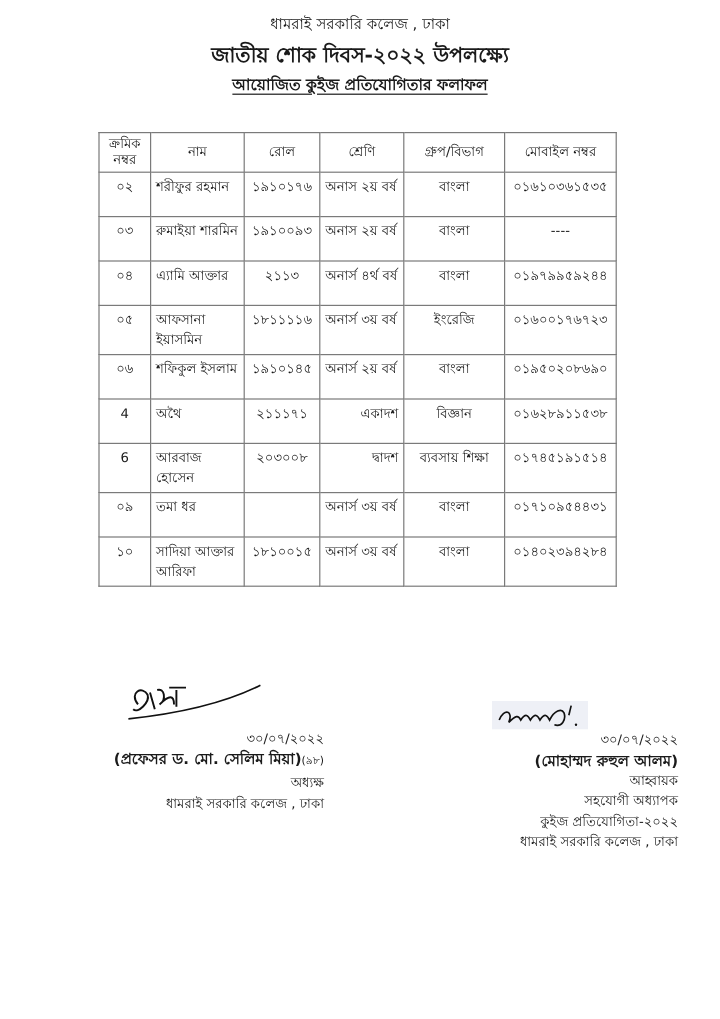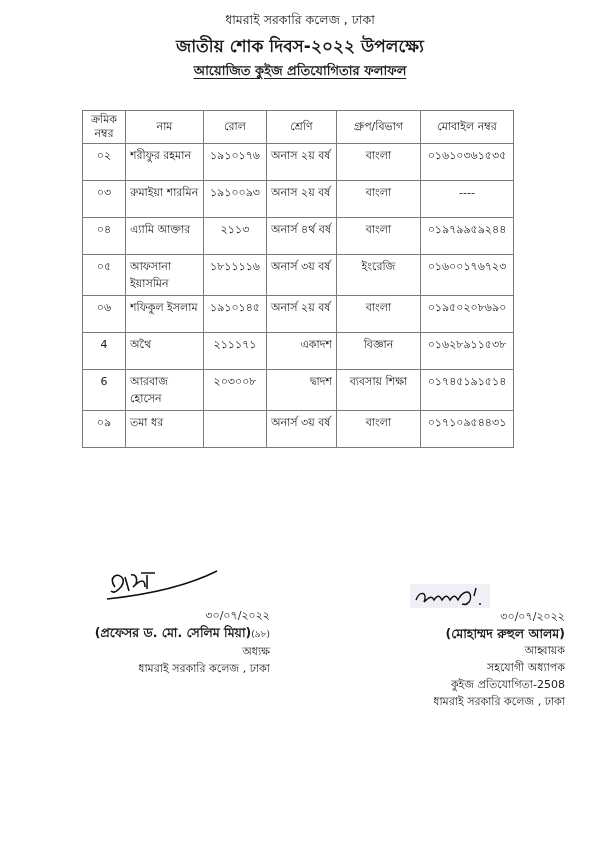--- a/index.html
+++ b/index.html
@@ -111,20 +111,28 @@
         <td class="c-mobile">০১৭৪৫১৯১৫১৪</td>
       </tr>
       <tr>
         <td class="c-serial">০৯</td>
         <td class="c-name">তমা ধর</td>
         <td class="c-roll"></td>
         <td class="c-class">অনার্স ৩য় বর্ষ</td>
         <td class="c-group">বাংলা</td>
         <td class="c-mobile">০১৭১০৯৫৪৪৩১</td>
       </tr>
+      <tr>
+        <td class="c-serial">১০</td>
+        <td class="c-name">সাদিয়া আক্তার আরিফা</td>
+        <td class="c-roll">১৮১০০১৫</td>
+        <td class="c-class">অনার্স ৩য় বর্ষ</td>
+        <td class="c-group">বাংলা</td>
+        <td class="c-mobile">০১৪০২৩৯৪২৮৪</td>
+      </tr>
     </tbody>
 </table>
 
 <div class="sig-block" id="sig-left">
   <svg class="signature" width="140" height="42" viewBox="0 0 140 42">
     <path d="M30 22 C 22 12, 34 6, 38 14 C 40 20, 30 30, 26 26 M40 12 L 44 26 M46 10 C 52 8, 54 18, 48 22 C 56 14, 60 14, 60 22 M62 10 L62 24 M56 8 L 70 8" stroke="#111" stroke-width="1.6" fill="none"></path>
     <path d="M22 34 C 60 30, 100 22, 132 6" stroke="#111" stroke-width="1.4" fill="none"></path>
   </svg>
   <div>৩০/০৭/২০২২</div>
   <div class="bold"><span>(প্রফেসর ড. মো. সেলিম মিয়া)</span><span class="small">(৯৮)</span></div>
@@ -136,15 +144,15 @@
   <svg class="signature" width="80" height="24" viewBox="0 0 80 24">
     <rect x="0" y="0" width="80" height="24" fill="#eef0f6"></rect>
     <path d="M6 16 C 10 6, 18 8, 14 18 C 20 12, 22 12, 24 16 C 28 10, 30 12, 32 16 C 36 10, 38 12, 40 16 C 44 10, 46 12, 48 16 C 52 8, 58 6, 60 10 C 62 16, 58 22, 52 20" stroke="#111" stroke-width="1.4" fill="none"></path>
     <path d="M66 4 L 64 12" stroke="#111" stroke-width="1.4"></path>
     <circle cx="70" cy="20" r="1" fill="#111"></circle>
   </svg>
   <div>৩০/০৭/২০২২</div>
   <div class="bold">(মোহাম্মদ রুহুল আলম)</div>
   <div>আহ্বায়ক</div>
   <div>সহযোগী অধ্যাপক</div>
-  <div>কুইজ প্রতিযোগিতা-2508</div>
+  <div>কুইজ প্রতিযোগিতা-২০২২</div>
   <div>ধামরাই সরকারি কলেজ , ঢাকা</div>
 </div>
 
 </body></html>

